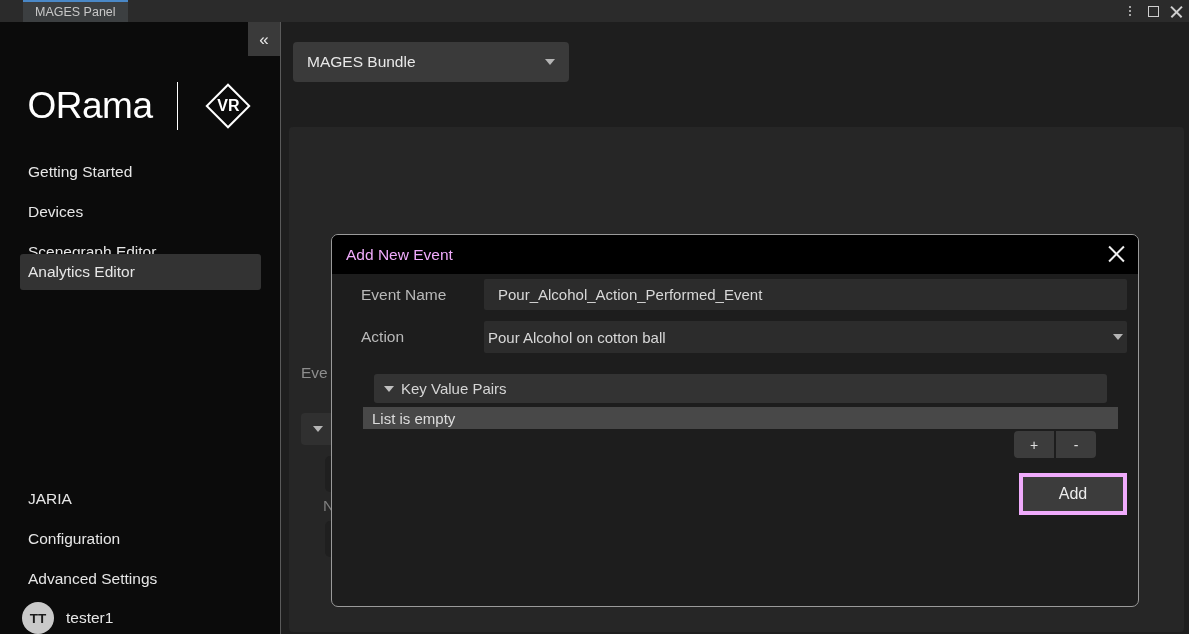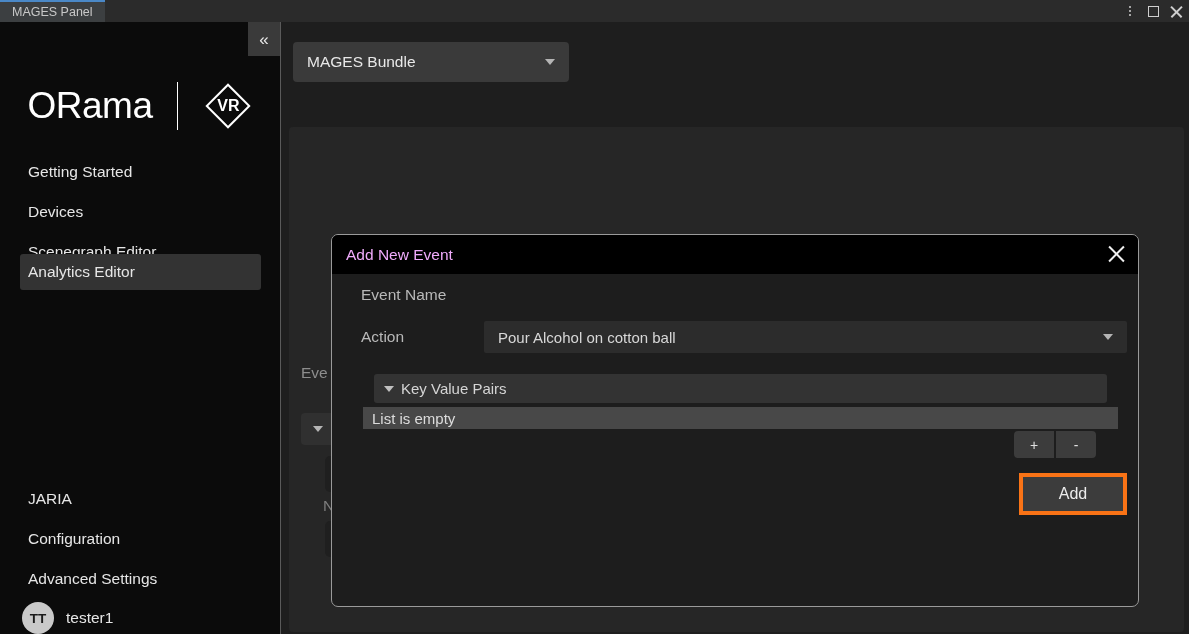--- a/index.html
+++ b/index.html
@@ -7,21 +7,21 @@
     width: 1189px; height: 634px;
     background: #1e1e1e;
     font-family: "Liberation Sans", sans-serif;
     overflow: hidden;
   }
 
   
   #window-titlebar {
     position: absolute; left: 0; top: 0; width: 1189px; height: 22px;
     background: #2b2b2b;
-    display: flex; align-items: flex-end;
+    display: flex; align-items: flex-end; padding-left: 23px;
   }
   #tab-mages-panel {
     height: 22px; padding: 0 12px 0 12px;
     background: #3c3f41;
     border-top: 2px solid #4a88c7;
     color: #c8c8c8; font-size: 12.5px;
     display: flex; align-items: center;
   }
   #titlebar-controls {
     position: absolute; right: 6px; top: 0; height: 22px;
@@ -189,21 +189,21 @@
 
   #field-event-name {
     position: absolute; left: 152px; top: 44px; width: 643px; height: 31px;
     background: #2c2c2c; border-radius: 2px;
     display: flex; align-items: center; padding: 0 14px;
     color: #d8d8d8; font-size: 15px;
   }
   #field-action {
     position: absolute; left: 152px; top: 86px; width: 643px; height: 32px;
     background: #2c2c2c; border-radius: 2px;
-    display: flex; align-items: center; padding: 0 14px;
+    display: flex; align-items: center; padding: 0 4px;
     color: #d8d8d8; font-size: 15px;
   }
   #field-action .caret { margin-left: auto; }
 
   #kvp-box {
     position: absolute; left: 31px; top: 137px; width: 755px; height: 62px;
   }
   #kvp-header {
     position: absolute; left: 42px; top: 139px; width: 733px; height: 29px;
     background: #333333; border-radius: 3px;
@@ -228,21 +228,21 @@
   .kvp-btn {
     width: 40px; height: 27px; background: #3c3c3c;
     display: flex; align-items: center; justify-content: center;
     color: #e0e0e0; font-size: 14px;
   }
   .kvp-btn.plus { border-radius: 4px 0 0 4px; }
   .kvp-btn.minus { border-radius: 0 4px 4px 0; }
 
   #add-highlight {
     position: absolute; left: 687px; top: 238px; width: 108px; height: 42px;
-    border: 4px solid #f97316;
+    border: 4px solid #f0abfc;
   }
   #add-button {
     position: absolute; left: 0; top: 0; right: 0; bottom: 0;
     background: #3c3c3c;
     display: flex; align-items: center; justify-content: center;
     color: #ececec; font-size: 16px;
   }
 </style>
 </head>
 <body>
@@ -351,20 +351,23 @@
 
   <div id="modal-header">
     <span id="modal-title">Add New Event</span>
     <span id="modal-close">
         <i></i>
         <i></i>
       </span>
   </div>
 
   <div class="form-label" id="label-event-name">Event Name</div>
+  <div id="field-event-name">
+    <span>Pour_Alcohol_Action_Performed_Event</span>
+  </div>
 
   <div class="form-label" id="label-action">Action</div>
   <div id="field-action">
     <span>Pour Alcohol on cotton ball</span>
     <span class="caret"></span>
   </div>
 
   <div id="kvp-box"></div>
   <div id="kvp-header">
     <span id="kvp-foldout-caret"></span>

